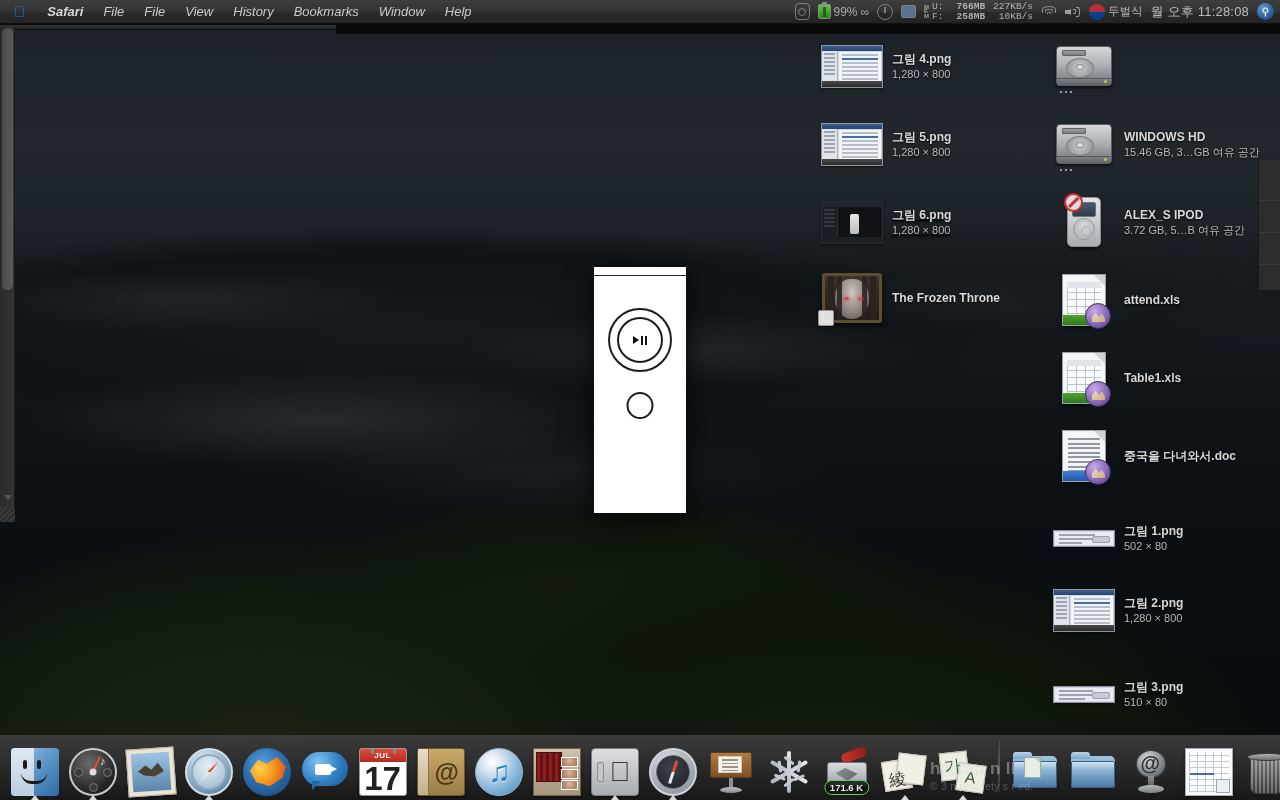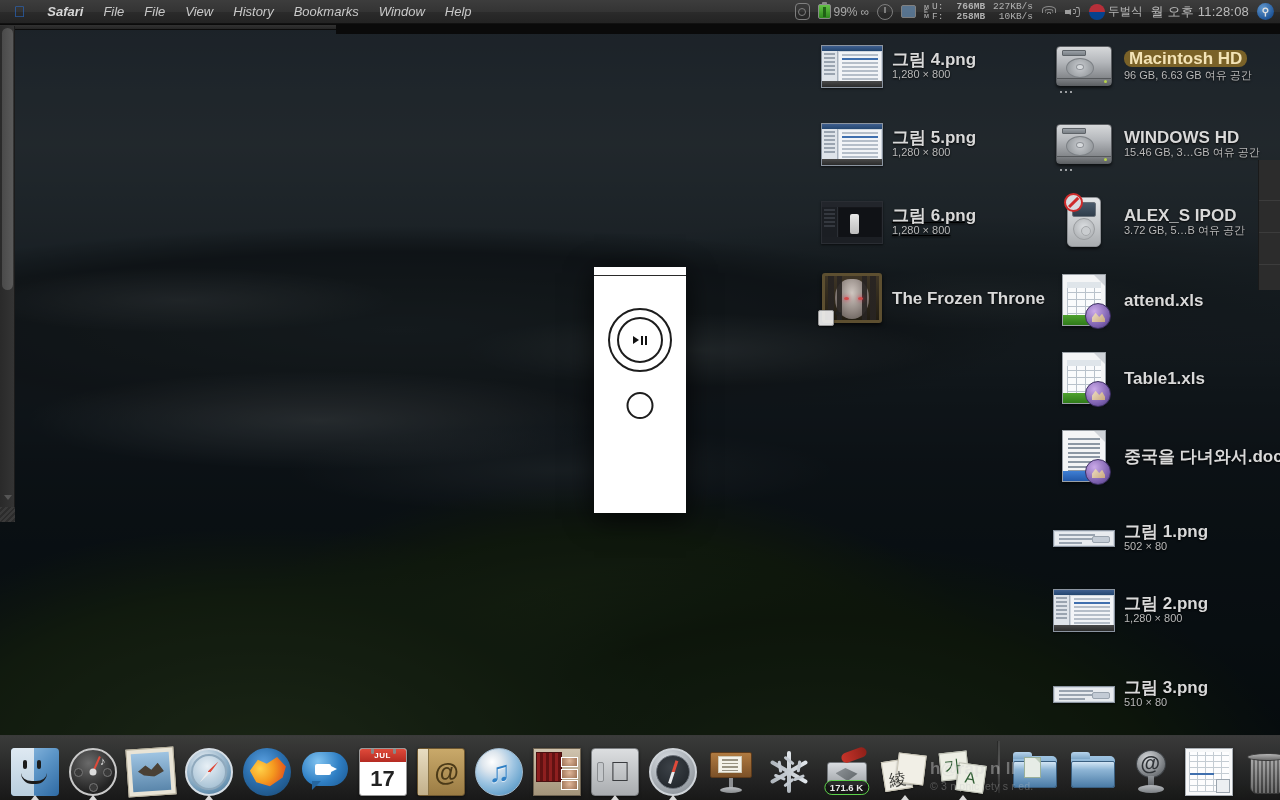--- a/index.html
+++ b/index.html
@@ -181,21 +181,21 @@
   .dicon{
     position:absolute; z-index:10; display:flex; align-items:center; gap:8px;
     width:230px;
   }
   .dicon .thumb{
     width:64px; height:52px; flex:0 0 auto; position:relative;
     display:flex; align-items:center; justify-content:center;
   }
   .dicon .meta{ display:flex; flex-direction:column; justify-content:center; }
   .dicon .nm{
-    font-size:17px; color:#d9d9d9; font-weight:bold;
+    font-size:12px; color:#d9d9d9; font-weight:bold;
     text-shadow:0 1px 2px rgba(0,0,0,.9); line-height:15px; white-space:nowrap;
   }
   .dicon .nm.sel{
     background:#7a6228; color:#f3e3b6; padding:1px 5px; border-radius:8px;
     display:inline-block; text-shadow:none;
   }
   .dicon .sub{
     font-size:11px; color:#b9b9b9; text-shadow:0 1px 2px rgba(0,0,0,.9);
     line-height:14px; white-space:nowrap;
   }
@@ -471,21 +471,21 @@
   .ichat .tail{ position:absolute; left:11px; bottom:6px; width:0;height:0;
     border-style:solid;border-width:9px 9px 0 0;border-color:#2566a0 transparent transparent transparent; }
   .ichat .cam{ position:absolute; left:14px; top:16px; width:16px;height:11px;border-radius:2px;background:#fff; }
   .ichat .cam::after{ content:""; position:absolute; right:-6px; top:2px;
     border-style:solid; border-width:3.5px 0 3.5px 6px; border-color:transparent transparent transparent #fff; }
 
   .ical{ width:100%;height:100%; background:#fff; border:1px solid #999;
     border-radius:3px; overflow:hidden; position:relative; box-shadow:0 1px 3px rgba(0,0,0,.5); }
   .ical .top{ height:13px; background:linear-gradient(180deg,#e04a3a,#b42b22);
     color:#fff; font-size:8px; font-weight:bold; text-align:center; line-height:13px; letter-spacing:.5px; }
-  .ical .day{ font-size:22px; font-weight:bold; color:#222; text-align:center; line-height:33px; }
+  .ical .day{ font-size:33px; font-weight:bold; color:#222; text-align:center; line-height:33px; }
   .ical .ring{ position:absolute; top:-2px; width:3px;height:7px;background:#888;border-radius:2px; }
   .ical .ring.a{ left:11px; } .ical .ring.b{ left:33px; }
 
   .addressbook{ width:100%;height:100%; background:linear-gradient(180deg,#c9a96a,#9b7c44);
     border:1px solid #6f5830; border-radius:3px; position:relative; box-shadow:0 1px 3px rgba(0,0,0,.5); }
   .addressbook::before{ content:""; position:absolute; left:0;top:0;width:10px;height:100%;
     background:linear-gradient(180deg,#e8ddc2,#c2b08a); border-right:1px solid #8a7446; }
   .addressbook .at{ position:absolute; left:17px; top:9px; color:#4b3a18; font-size:25px; font-weight:bold; line-height:28px; }
 
   .itunes{ width:100%;height:100%;border-radius:50%;
@@ -826,26 +826,20 @@
 <div class="dicon" style="left:1052px; top:40px;">
   <div class="thumb">
     <div class="hd">
       <div class="lbl"></div>
         <div class="platter"></div>
         <div class="hub"></div>
       <div class="foot"><i></i><i></i><i></i></div>
         <div class="led"></div>
     </div>
   </div>
-  <div class="meta">
-    <div>
-      <span class="nm sel">Macintosh HD</span>
-    </div>
-    <div class="sub">96 GB, 6.63 GB 여유 공간</div>
-  </div>
 </div>
 
 <div class="dicon" style="left:1052px; top:118px;">
   <div class="thumb">
     <div class="hd">
       <div class="lbl"></div>
         <div class="platter"></div>
         <div class="hub"></div>
       <div class="foot"><i></i><i></i><i></i></div>
         <div class="led"></div>

